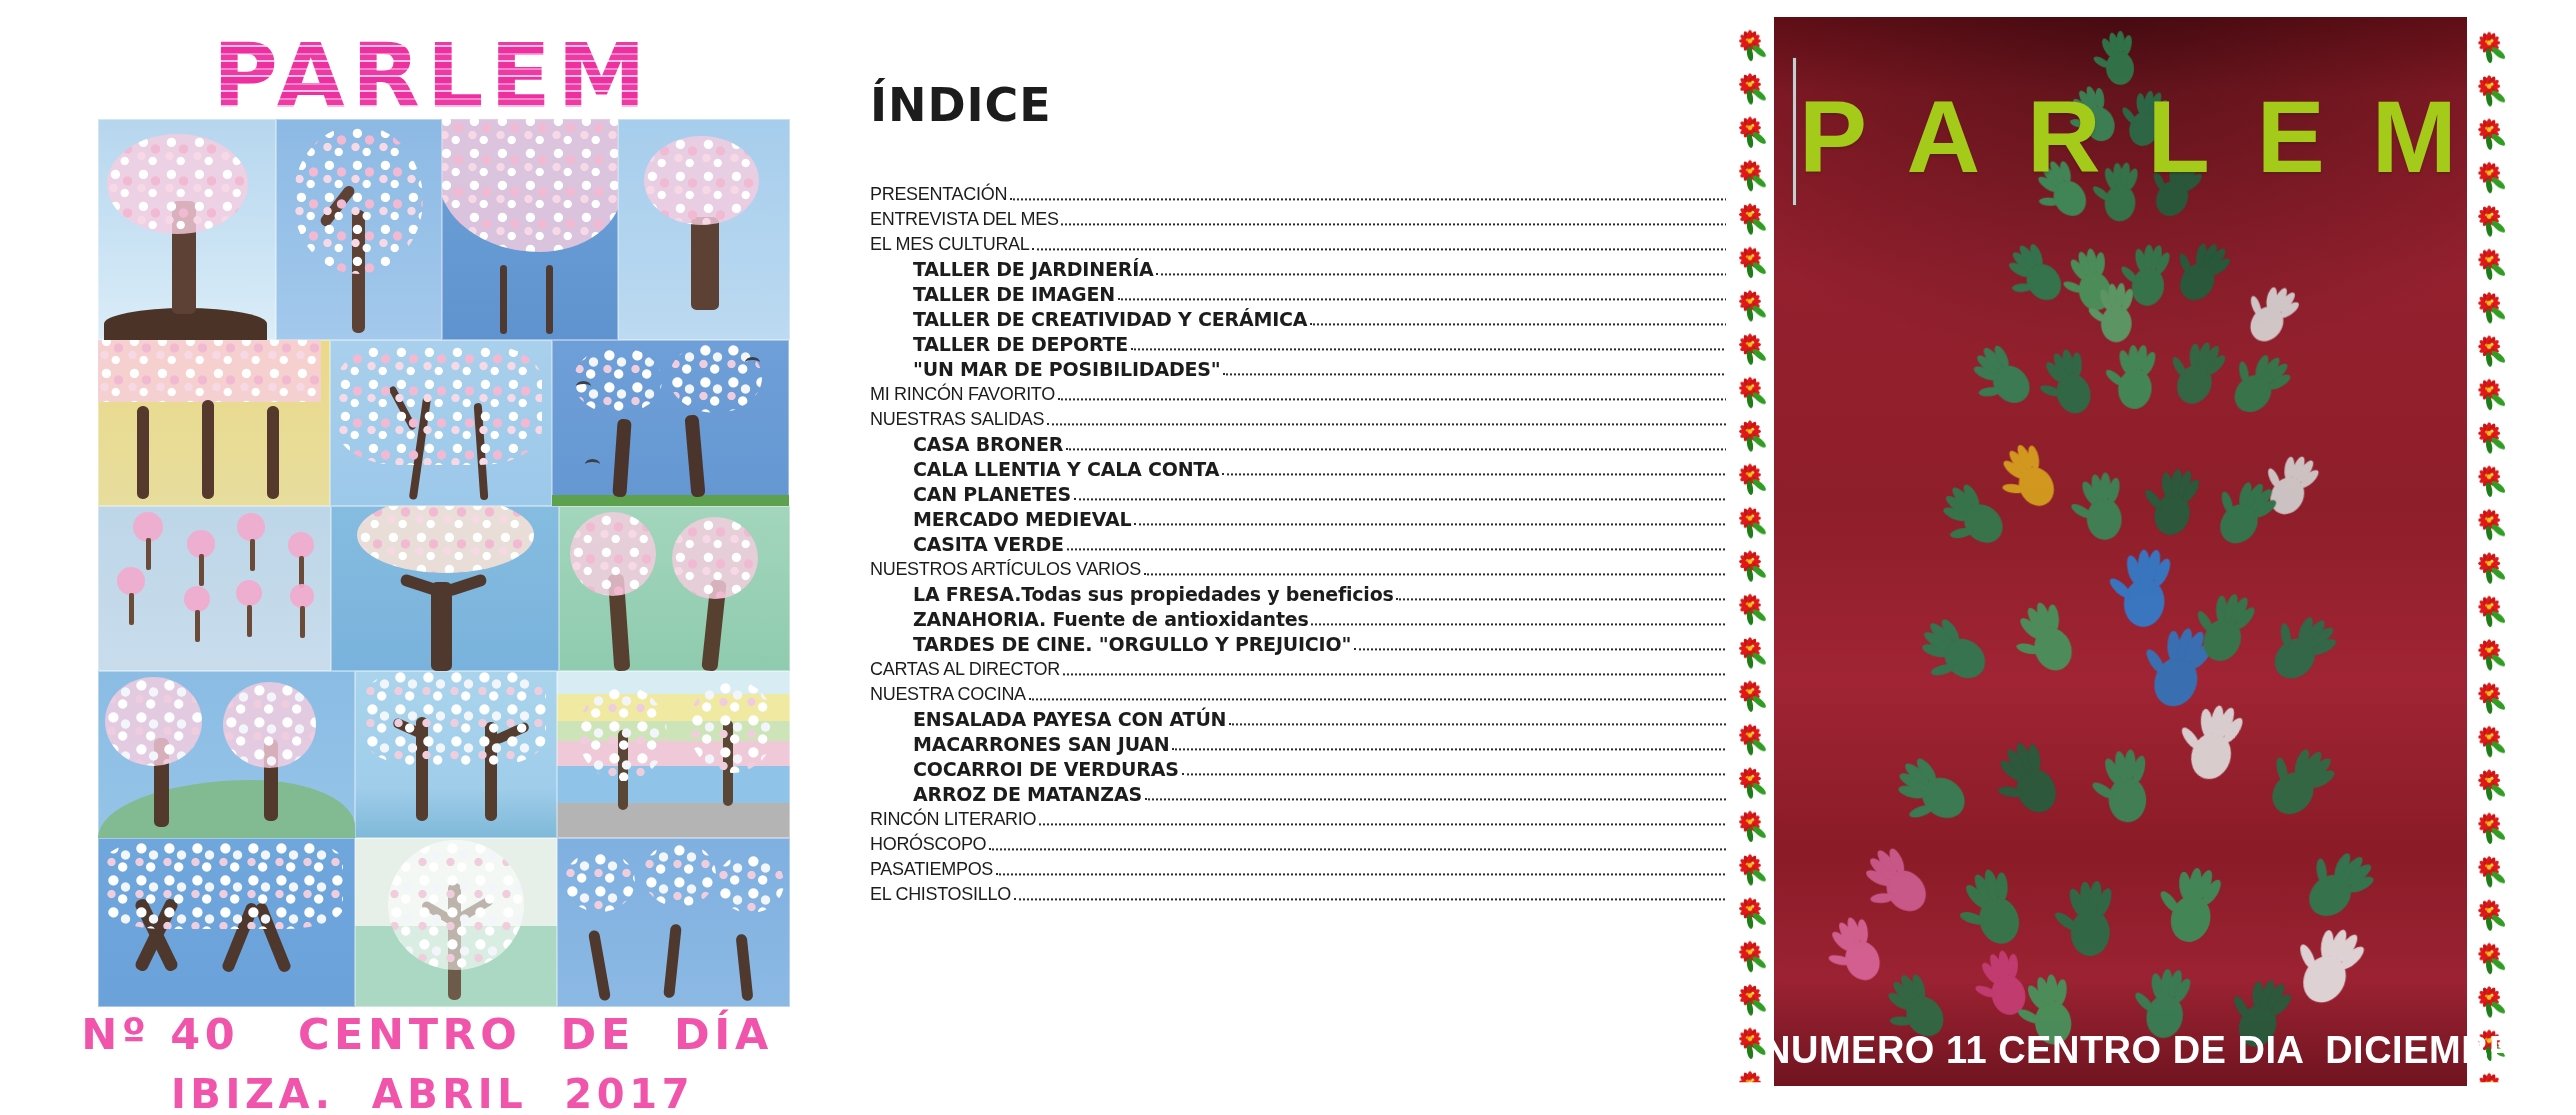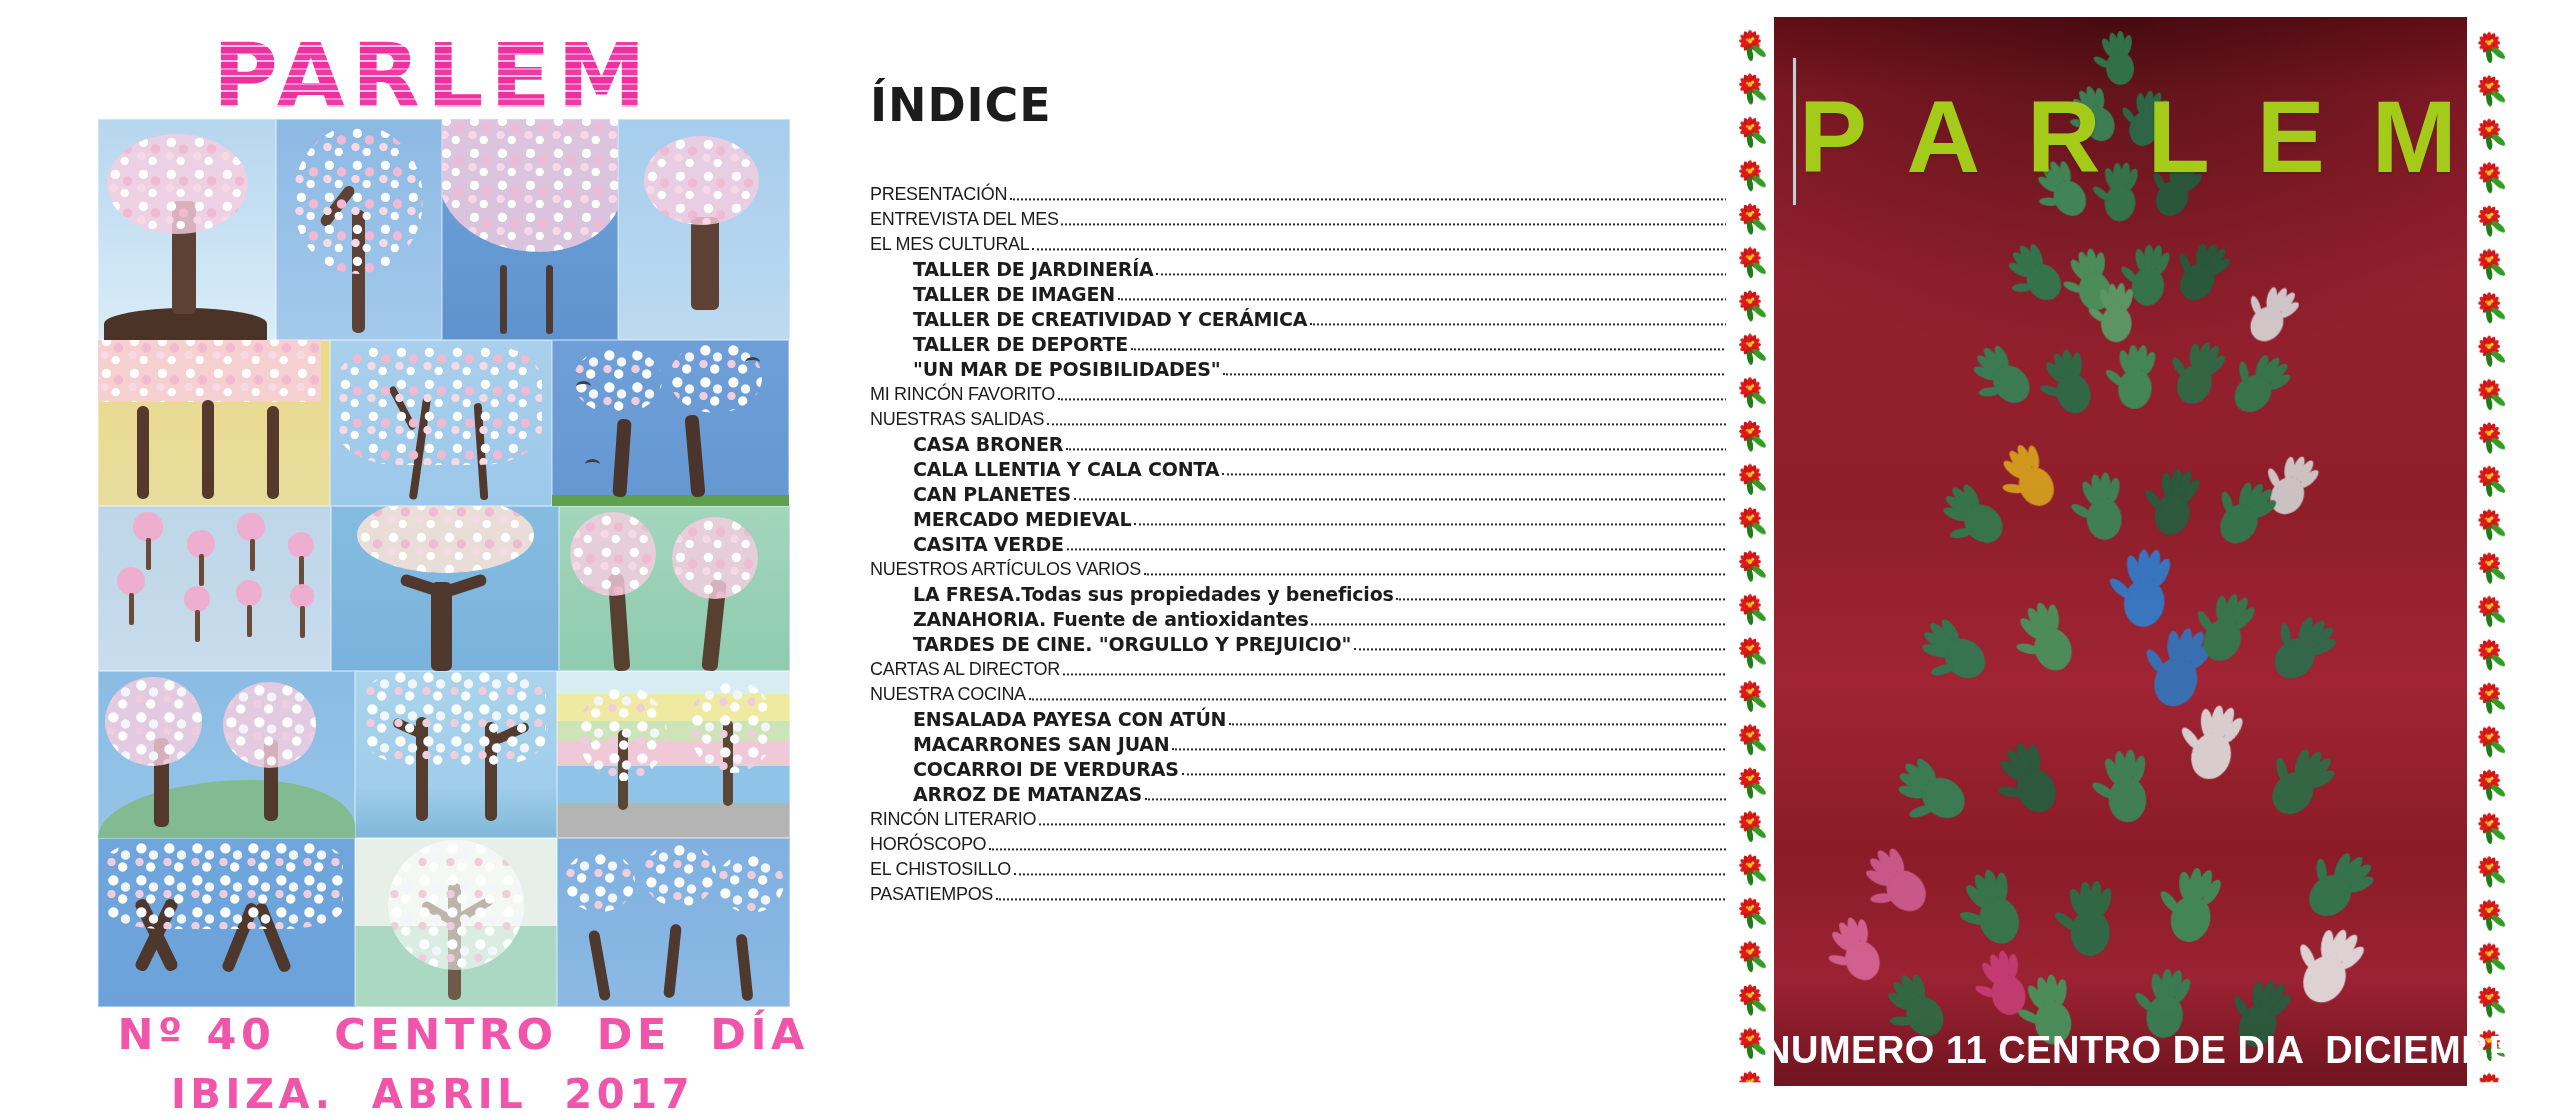--- a/index.html
+++ b/index.html
@@ -37,21 +37,21 @@
   .cp.whitey{background-image:
         radial-gradient(circle at 8.4px 8.4px,#ffffff 4.6px,transparent 5.6px),
         radial-gradient(circle at 20.5px 15px,#f2f6fa 4.2px,transparent 5.1px),
         radial-gradient(circle at 6.5px 22px,#f0cddd 3.7px,transparent 4.6px),
         radial-gradient(circle at 17.7px 27px,#ffffff 4.2px,transparent 5.1px);}
   .tr{position:absolute;background:#5d4134;border-radius:5.6px;}
   .gd{position:absolute;left:0;right:0;bottom:0;}
   .mini{position:absolute;border-radius:50%;background:rgba(242,170,205,.92);}
   .stick{position:absolute;background:#6b4a38;border-radius:1.9px;width:4.6px;height:32px;}
   .bird{position:absolute;width:15px;height:7.4px;border-top:3.7px solid #3a4046;border-radius:50% 50% 0 0;background:transparent;}
-  .cap1{position:absolute;left:0;right:0;top:1009px;text-align:right;white-space:pre;
+  .cap1{position:absolute;left:0;right:11px;top:1009px;text-align:center;white-space:pre;
         font:bold 43px "DejaVu Sans",sans-serif;letter-spacing:4.6px;color:var(--left_caption_pink,#f155ab);}
   .cap2{position:absolute;left:0;right:0;top:1071px;text-align:center;white-space:pre;
         font:bold 40px "DejaVu Sans",sans-serif;letter-spacing:4.6px;color:var(--left_caption_pink,#f155ab);}
 
   
   .toc{position:absolute;left:870px;top:82px;width:882px;color:var(--toc_ink,#1c1c1c);}
   .toc-title{font:bold 46px "DejaVu Sans",sans-serif;line-height:1;letter-spacing:0.9px;}
   .toc-list{margin-top:52px;}
   .toc-row{display:flex;align-items:flex-end;height:25px;}
   .toc-row.lvl2{padding-left:43px;}
@@ -352,28 +352,28 @@
           <span class="toc-label">RINCÓN LITERARIO</span>
           <span class="toc-dots"></span>
           <span class="toc-num">27</span>
         </div>
         <div class="toc-row lvl1">
           <span class="toc-label">HORÓSCOPO</span>
           <span class="toc-dots"></span>
           <span class="toc-num">30</span>
         </div>
         <div class="toc-row lvl1">
+          <span class="toc-label">PASATIEMPOS</span>
+          <span class="toc-dots"></span>
+          <span class="toc-num">34</span>
+        </div>
+        <div class="toc-row lvl1">
           <span class="toc-label">EL CHISTOSILLO</span>
           <span class="toc-dots"></span>
           <span class="toc-num">32</span>
-        </div>
-        <div class="toc-row lvl1">
-          <span class="toc-label">PASATIEMPOS</span>
-          <span class="toc-dots"></span>
-          <span class="toc-num">34</span>
         </div>
       </div>
   </section>
 
   <section class="cover-r">
 
     <svg class="hands" viewBox="0 0 744 1150" xmlns="http://www.w3.org/2000/svg">
       <defs>
         <g id="hand">
           <ellipse cx="0" cy="0" rx="15" ry="18"></ellipse>

